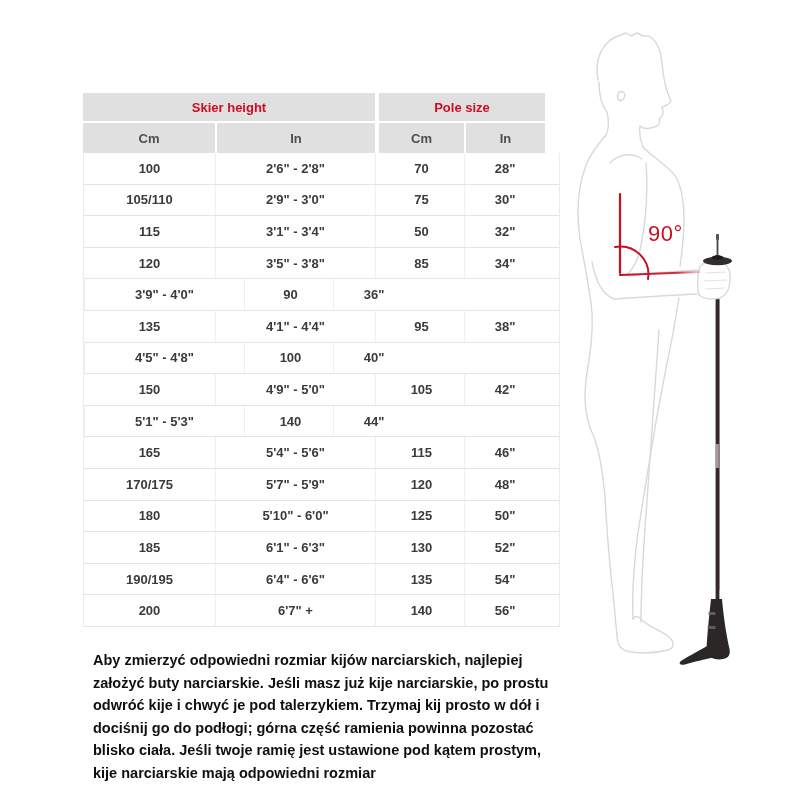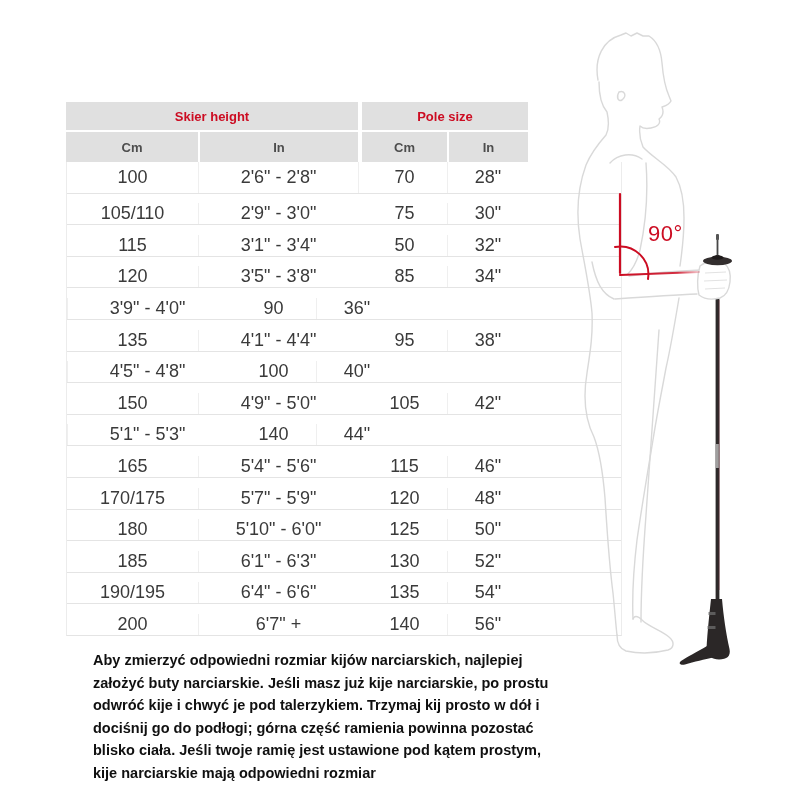--- a/index.html
+++ b/index.html
@@ -3,21 +3,21 @@
 <meta charset="utf-8">
 <style>
   html, body { margin: 0; padding: 0; background: #ffffff; }
   .canvas {
     position: relative; width: 800px; height: 800px;
     background: #ffffff; overflow: hidden;
     font-family: "Liberation Sans", sans-serif;
   }
 
   
-  .size-table { position: absolute; left: 66px; top: 93px; width: 556px; margin-top: 9px; }
+  .size-table { position: absolute; left: 83px; top: 93px; width: 477px; }
   .t-hrow, .t-row { display: flex; }
   .hc, .t-cell, .sp {
     display: flex; align-items: center; justify-content: center;
     box-sizing: border-box;
   }
   .group-row .hc {
     height: 30px; background: #e0e0e0; border-bottom: 2px solid #ffffff;
     color: #cc0c22; font-size: 13px; font-weight: bold;
   }
   .group-row .g0 { width: 292px; }
@@ -27,22 +27,22 @@
   .sub-row .hc {
     height: 30px; background: #e0e0e0;
     color: #4d4d4d; font-size: 13px; font-weight: bold;
   }
   .sub-row .gap { width: 4px; background: #ffffff; }
   .c0 { width: 132px; } .c1 { width: 160px; } .c2 { width: 85px; } .c3 { width: 81px; }
   .sub-row .c1, .sub-row .c3 { border-left: 2px solid #ffffff; }
 
   .t-body { border-left: 1px solid #ececec; border-right: 1px solid #ececec; border-bottom: 1px solid #e4e4e4; }
   .t-row { height: 30.6px; background: #ffffff; }
-  .t-row + .t-row { border-top: 1px solid #e4e4e4; align-items: flex-end; }
-  .t-cell { color: #3a3a3a; font-size: 18px; }
+  .t-row + .t-row { border-top: 1px solid #e4e4e4; }
+  .t-cell { color: #3a3a3a; font-size: 13px; font-weight: bold; }
   .t-row .sp { width: 4px; border-left: 1px solid #efefef; }
   .t-row .c1, .t-row .c3 { border-left: 1px solid #efefef; }
   .t-body .t-row .c0 { width: 131px; } 
 
   
   .instructions {
     position: absolute; left: 80px; top: 636px; width: 472px;
     font-size: 14.5px; line-height: 22.5px; font-weight: bold; color: #101010;
     margin: 13px;
   }

